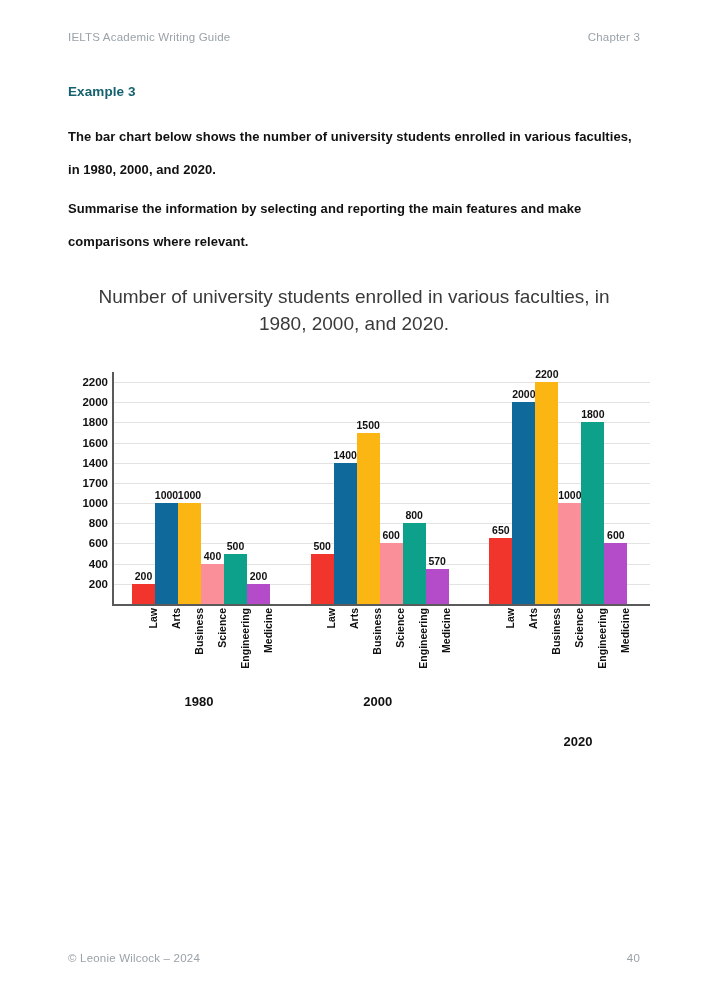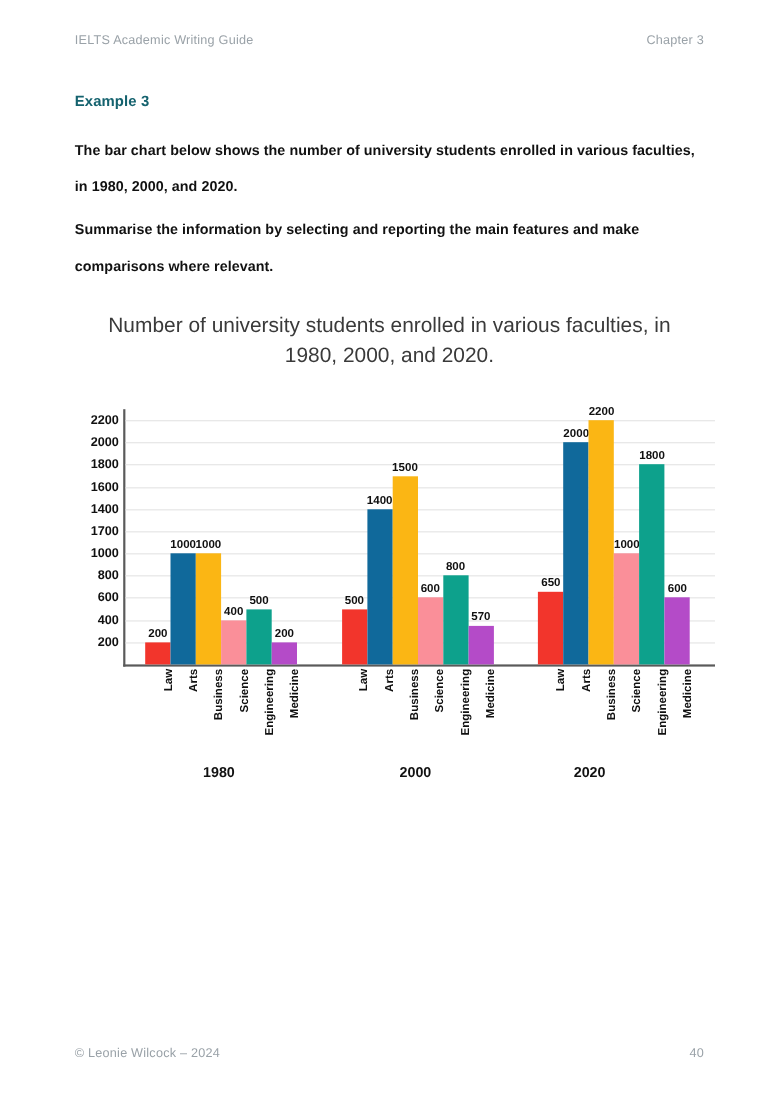--- a/index.html
+++ b/index.html
@@ -315,21 +315,21 @@
         <div class="cat-label" style="left: 391.833px;">Law</div>
         <div class="cat-label" style="left: 414.833px;">Arts</div>
         <div class="cat-label" style="left: 437.833px;">Business</div>
         <div class="cat-label" style="left: 460.833px;">Science</div>
         <div class="cat-label" style="left: 483.833px;">Engineering</div>
         <div class="cat-label" style="left: 506.833px;">Medicine</div>
       </div>
     <div class="group-labels" id="group-labels">
         <div class="group-label" style="left: 87px;">1980</div>
         <div class="group-label" style="left: 265.667px;">2000</div>
-        <div class="group-label" style="left: 424px;">2020</div>
+        <div class="group-label" style="left: 466px; margin-top: 40px;">2020</div>
       </div>
   </div>
 
   <div class="running-footer">
     <span>© Leonie Wilcock – 2024</span>
     <span>40</span>
   </div>
 
 </div>
 

